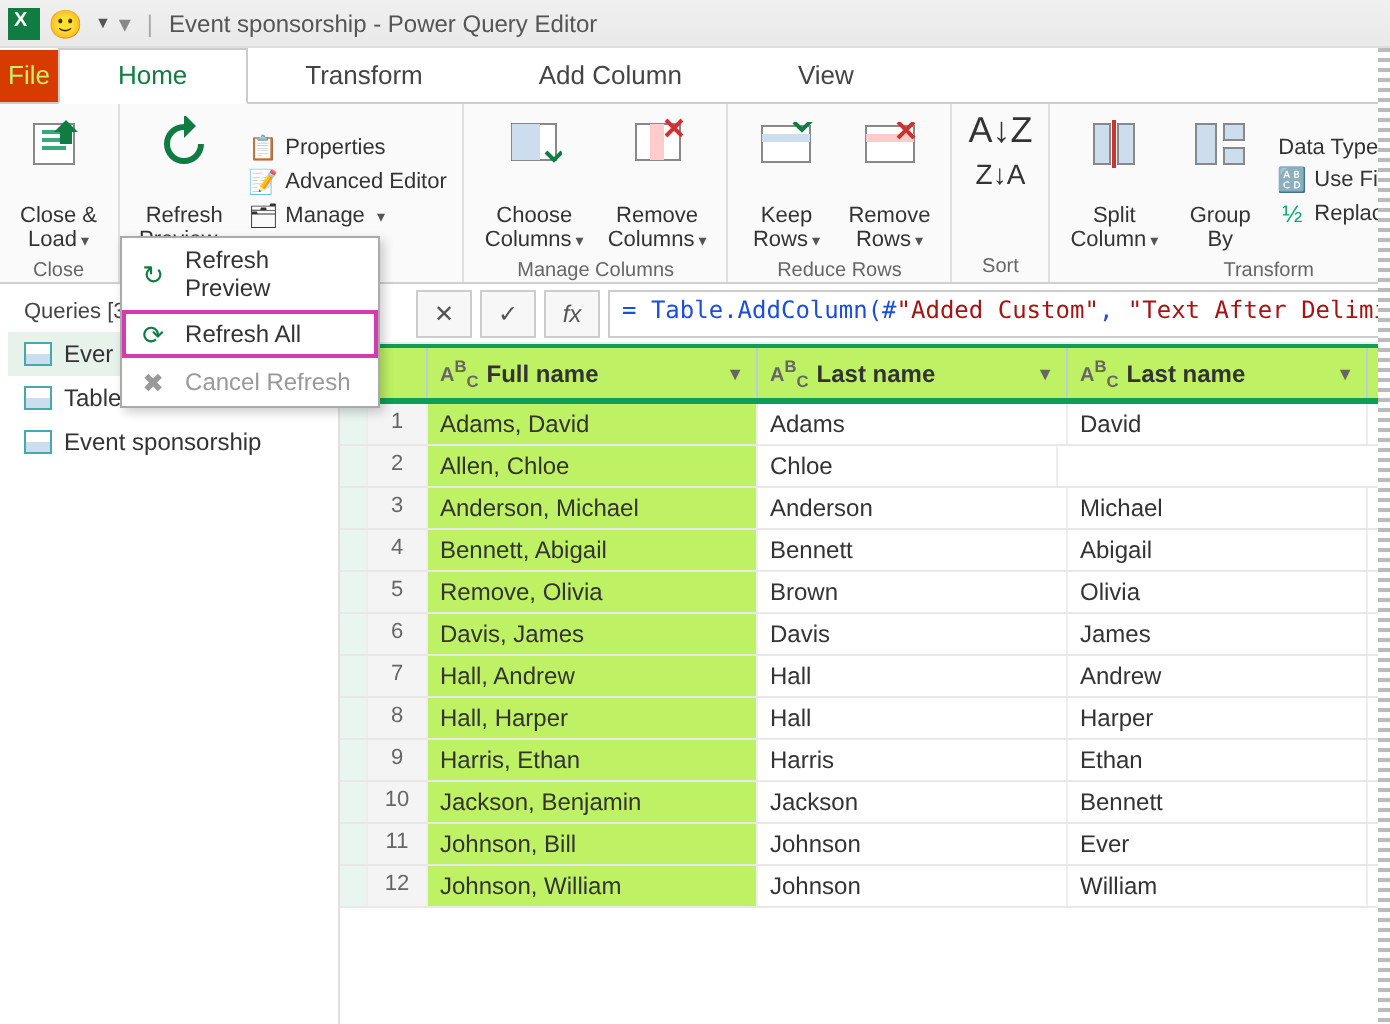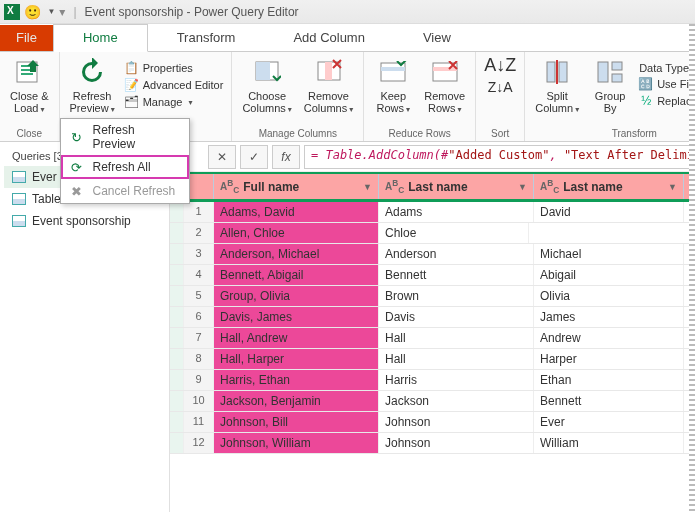--- a/index.html
+++ b/index.html
@@ -7,28 +7,28 @@
   
   .titlebar { height: 24px; background: linear-gradient(#f0f0f0,#e9e9e9); display: flex; align-items: center; padding: 0 4px; font-size: 12px; color: #555; border-bottom: 1px solid #ddd; }
   .titlebar .qat { display: flex; align-items: center; gap: 4px; }
   .titlebar .sep { margin: 0 8px; color: #aaa; }
   .xl-icon { width: 16px; height: 16px; background: #107c41; display: inline-block; position: relative; }
   .xl-icon::after { content:"X"; position:absolute; left:3px; top:1px; color:#fff; font-size:10px; font-weight:bold;}
   .smile { font-size:14px; }
   
   .tabs { height: 28px; display: flex; align-items: flex-end; padding-left: 0; border-bottom: 1px solid #ccc; background:#fff;}
   .tab { padding: 5px 29px 6px; font-size: 13px; color: #444; cursor: pointer; }
-  .tab.file { background: #d83b01; color: #e5e5e5; padding:5px 16px 6px;}
+  .tab.file { background: #d83b01; color: #bef264; padding:5px 4px 6px;}
   .tab.active { border: 1px solid #ccc; border-bottom: 1px solid #fff; background:#fff; margin-bottom:-1px; color:#107c41;}
   
   .ribbon { height: 90px; background: #fafafa; border-bottom: 1px solid #d0d0d0; display: flex; }
   .ribgroup { border-right: 1px solid #e0e0e0; padding: 2px 6px 2px 6px; display:flex; flex-direction:column; justify-content:space-between; }
   .ribgroup .label { font-size: 10px; color: #666; text-align: center; margin-top:2px; }
   .ribrow { display:flex; gap:4px; }
-  .bigbtn { display:flex; flex-direction:column; align-items:center; justify-content:flex-start; padding:2px 4px; min-width:46px; cursor:pointer; }
+  .bigbtn { display:flex; flex-direction:column; align-items:center; justify-content:flex-start; padding:2px 4px; min-width:46px; cursor:pointer;gap:12px; }
   .bigbtn .bicon { width:32px; height:32px; display:flex; align-items:center; justify-content:center; }
   .bigbtn .blbl { font-size:11px; text-align:center; line-height:1.1; margin-top:2px; white-space:pre; color:#333;}
   .smallbtn { display:flex; align-items:center; gap:4px; font-size:11px; color:#333; padding:1px 2px; cursor:pointer; white-space:nowrap;}
   .smallbtn .sicon { width:14px; height:14px; display:inline-flex; align-items:center; justify-content:center; font-size:12px;}
   .dd { font-size:8px; color:#555; margin-left:2px;}
   .stacksmall { display:flex; flex-direction:column; gap:1px; justify-content:center;}
   
   .content { display:flex; height: calc(512px - 24px - 28px - 90px); }
   .sidebar { width: 170px; background:#fff; border-right:1px solid #e0e0e0; padding:4px 0 0 4px; position:relative;}
   .sidehdr { font-size:11px; color:#444; padding:4px 8px; }
@@ -39,33 +39,33 @@
   .dropdown { position:absolute; top:0; left:64px; width:130px; background:#fff; border:1px solid #aaa; box-shadow:2px 2px 5px rgba(0,0,0,0.2); z-index:10; font-size:12px;}
   .dropdown .ditm { display:flex; align-items:center; gap:8px; padding:4px 8px; cursor:pointer;}
   .dropdown .ditm.sel { border:2px solid #d63ab0; padding:2px 6px;}
   .dropdown .ditm .dicon { width:16px; height:16px; display:flex; align-items:center; justify-content:center; color:#107c41; font-size:13px;}
   .dropdown .ditm.disabled {color:#999;}
   
   .main { flex:1; display:flex; flex-direction:column; overflow:hidden; position:relative;}
   .fxbar { height:30px; display:flex; align-items:center; gap:4px; padding:2px 4px; border-bottom:1px solid #eee;}
   .fxbtn { width:28px; height:24px; border:1px solid #ccc; display:flex; align-items:center; justify-content:center; background:#f7f7f7; font-size:12px; color:#555;}
   .fxinput { flex:1; height:24px; border:1px solid #ccc; padding:2px 6px; font-family:Consolas,monospace; font-size:12px; color:#333; overflow:hidden; white-space:nowrap;}
-  .fxinput .kw { color:#be185d;font-style:italic; }
+  .fxinput .kw { color:#1d4ed8; }
   .fxinput .str { color:#a31515; }
   
   .grid { flex:1; overflow:auto; }
-  .ghead { display:flex; background:#fca5a5; border-top:2px solid #0f9d58; border-bottom:3px solid #0f9d58; position:sticky; top:0;}
+  .ghead { display:flex; background:#bef264; border-top:2px solid #0f9d58; border-bottom:3px solid #0f9d58; position:sticky; top:0;}
   .ghead .gcell { border-right:1px solid #bcd; padding:4px 6px; font-size:12px; font-weight:600; color:#333; display:flex; align-items:center; gap:4px;}
   .ghead .rowcell { width:30px; padding:4px 2px; justify-content:center;}
   .ghead .ddarr { margin-left:auto; color:#666; font-size:9px;}
   .grow { display:flex; border-bottom:1px solid #e8e8e8;}
   .grow .gcell { border-right:1px solid #eee; padding:3px 6px; font-size:12px; color:#333;}
   .grow .rowcell { width:30px; text-align:center; color:#666; background:#f4f4f4; font-size:11px; padding:3px 0;}
   .c1 { width:165px; } .c2 { width:155px; } .c3 { width:150px; }
-  .grow .c1 { background:#ec4899; }
+  .grow .c1 { background:#bef264; }
   .corner { width:14px; background:#e9f5ef; display:flex; align-items:center; justify-content:center;}
   .abc { font-size:10px; color:#666;}
   
   
   svg { display:block; }
   
   .torn-right { position:absolute; right:-2px; top:24px; bottom:0; width:8px; background:repeating-linear-gradient(180deg,#bbb 0 2px,#fff 2px 5px); z-index:5; pointer-events:none;}
 </style>
 </head>
 <body>
@@ -335,21 +335,21 @@
           <div class="grow">
             <div class="gcell corner"></div>
     <div class="gcell rowcell">4</div>
     <div class="gcell c1">Bennett, Abigail</div>
     <div class="gcell c2">Bennett</div>
     <div class="gcell c3">Abigail</div>
           </div>
           <div class="grow">
             <div class="gcell corner"></div>
     <div class="gcell rowcell">5</div>
-    <div class="gcell c1">Group, Olivia</div>
+    <div class="gcell c1">Remove, Olivia</div>
     <div class="gcell c2">Brown</div>
     <div class="gcell c3">Olivia</div>
           </div>
           <div class="grow">
             <div class="gcell corner"></div>
     <div class="gcell rowcell">6</div>
     <div class="gcell c1">Davis, James</div>
     <div class="gcell c2">Davis</div>
     <div class="gcell c3">James</div>
           </div>

